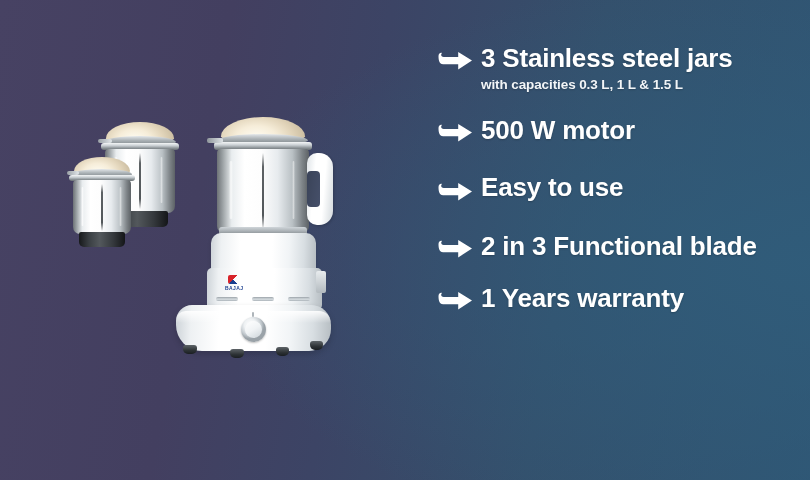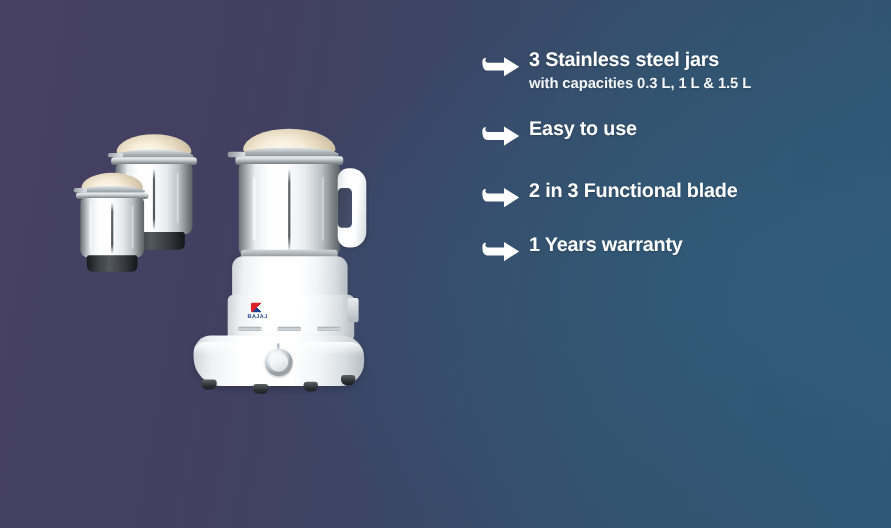--- a/index.html
+++ b/index.html
@@ -20,21 +20,21 @@
   .feature{
     display:flex;align-items:flex-start;margin-bottom:23px;
   }
   .feature:last-child{margin-bottom:0;}
   .arrow-wrap{
     width:44px;flex:0 0 44px;padding-top:7px;
   }
   .arrow-wrap svg{display:block;}
   .ftext{flex:1 1 auto;}
   .ftitle{
-    color:#ffffff;font-size:18px;font-weight:bold;
+    color:#ffffff;font-size:26px;font-weight:bold;
     letter-spacing:-0.2px;line-height:1.14;
     text-shadow:0 1px 2px rgba(0,0,0,0.22);
   }
   .fsub{
     color:#f2f5f7;font-size:13.5px;font-weight:bold;
     letter-spacing:-0.1px;margin-top:3px;line-height:1.2;
     text-shadow:0 1px 2px rgba(0,0,0,0.2);
   }
   
   #product{position:absolute;left:60px;top:105px;width:330px;height:280px;}
@@ -197,22 +197,32 @@
         <svg width="36" height="20" viewBox="0 0 36 20">
           <path d="M1.5 5.2 C1.5 2.6 3.2 1.2 5.0 1.9 C3.6 3.4 4.0 5.6 6.6 6.0 L21.2 6.0 L21.2 1.0 L35.0 9.6 L21.2 18.4 L21.2 13.2 L6.0 13.2 C3.0 13.2 1.5 10.4 1.5 5.2 Z" fill="#ffffff"></path>
         </svg>
       </div>
       <div class="ftext">
         <div class="ftitle">3 Stainless steel jars</div>
         <div class="fsub">with capacities 0.3 L, 1 L &amp; 1.5 L</div>
       </div>
     </div>
 
-
-    <div class="feature" style="margin-bottom:29px;">
+    <div class="feature" style="margin-bottom:28px;">
+      <div class="arrow-wrap">
+        <svg width="36" height="20" viewBox="0 0 36 20">
+          <path d="M1.5 5.2 C1.5 2.6 3.2 1.2 5.0 1.9 C3.6 3.4 4.0 5.6 6.6 6.0 L21.2 6.0 L21.2 1.0 L35.0 9.6 L21.2 18.4 L21.2 13.2 L6.0 13.2 C3.0 13.2 1.5 10.4 1.5 5.2 Z" fill="#ffffff"></path>
+        </svg>
+      </div>
+      <div class="ftext">
+        <div class="ftitle">500 W motor</div>
+      </div>
+    </div>
+
+    <div class="feature" style="margin-bottom:29px;align-items:center;">
       <div class="arrow-wrap">
         <svg width="36" height="20" viewBox="0 0 36 20">
           <path d="M1.5 5.2 C1.5 2.6 3.2 1.2 5.0 1.9 C3.6 3.4 4.0 5.6 6.6 6.0 L21.2 6.0 L21.2 1.0 L35.0 9.6 L21.2 18.4 L21.2 13.2 L6.0 13.2 C3.0 13.2 1.5 10.4 1.5 5.2 Z" fill="#ffffff"></path>
         </svg>
       </div>
       <div class="ftext">
         <div class="ftitle">Easy to use</div>
       </div>
     </div>
 

